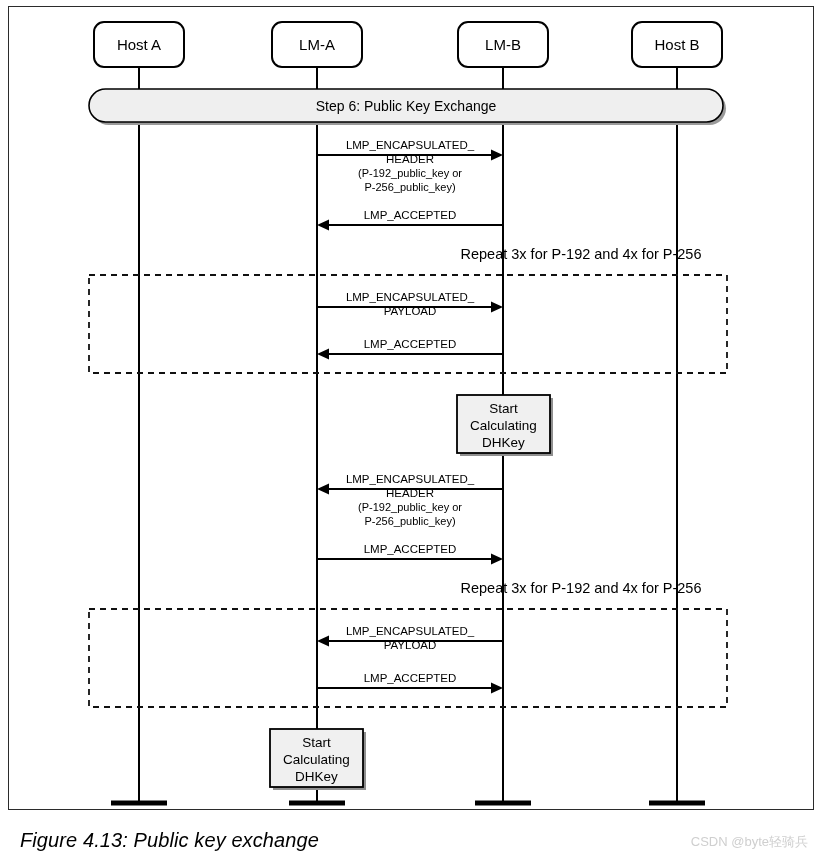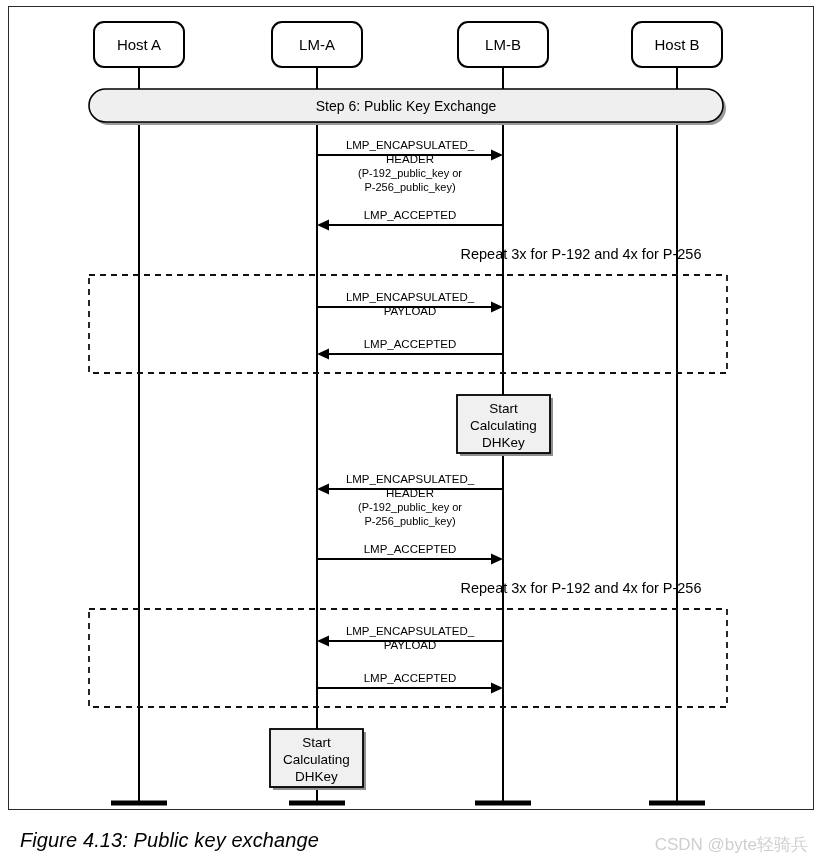--- a/index.html
+++ b/index.html
@@ -13,21 +13,21 @@
     border:1.5px solid #2b2b2b;background:#fff;box-sizing:border-box;
   }
   .diagram{position:absolute;left:0;top:0;width:806px;height:804px;}
   .caption{
     position:absolute;left:20px;top:829px;
     font-style:italic;font-weight:normal;font-size:20px;
     letter-spacing:.1px;white-space:nowrap;
   }
   .watermark{
     position:absolute;right:14px;top:833px;
-    font-size:17px;color:#cfcfcf;white-space:nowrap;
+    font-size:13px;color:#cfcfcf;white-space:nowrap;
   }
   svg text{font-family:"Liberation Sans","DejaVu Sans",sans-serif;fill:#000;}
   .lifeline{stroke:#000;stroke-width:2;}
   .actor-box{fill:#ffffff;stroke:#000;stroke-width:2;}
   .actor-label{font-size:15px;text-anchor:middle;}
   .banner-box{fill:#efefef;stroke:#000;stroke-width:1.6;}
   .banner-shadow{fill:#9a9a9a;}
   .banner-label{font-size:14px;text-anchor:middle;}
   .msg-line{stroke:#000;stroke-width:2;}
   .msg-head{fill:#000;}

